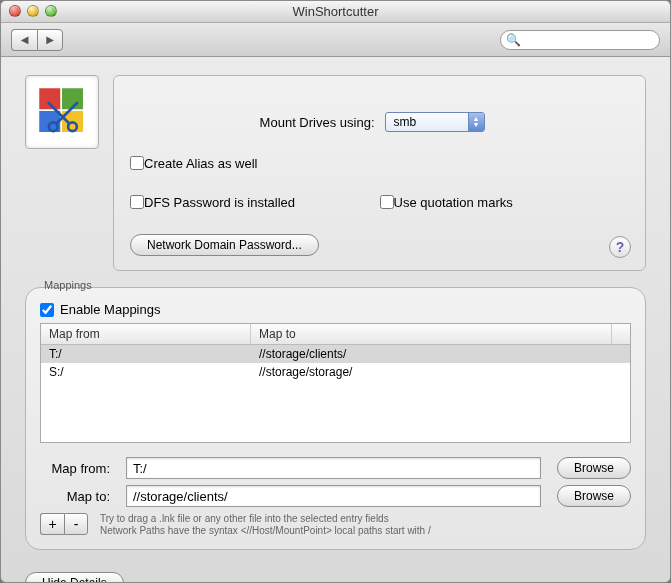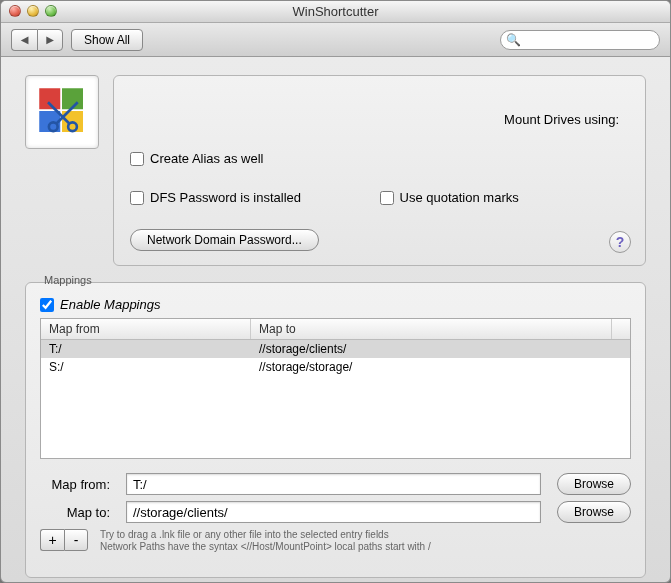--- a/index.html
+++ b/index.html
@@ -113,21 +113,21 @@
   }
   .popup .arrows {
     position:absolute; right:0; top:0; bottom:0; width:16px;
     background: linear-gradient(#a7c1ef,#5e86d2);
     border-left:1px solid #6a87b8;
     border-radius: 0 2px 2px 0;
     display:flex; flex-direction:column; align-items:center; justify-content:center;
     color:#fff; font-size:7px; line-height:6px;
   }
   .two-col { display:flex; }
-  .two-col > div { flex:1; display:flex; align-items:flex-end; gap:6px;}
+  .two-col > div { flex:1; display:flex; align-items:flex-start; gap:0;}
   .cbwrap { display:flex; align-items:center; gap:6px; font-size:13px;}
   input[type=checkbox]{ width:14px; height:14px; margin:0;}
   .help {
     position:absolute; right:14px; bottom:12px;
     width:22px; height:22px; border-radius:50%;
     border:1px solid #9a9a9a;
     background:linear-gradient(#fdfdfd,#e3e3e3);
     color:#6b5fc0; font-weight:bold;
     font-size:14px; line-height:20px; text-align:center;
   }
@@ -136,35 +136,35 @@
     background: linear-gradient(#ffffff,#dcdcdc);
     border:1px solid #888;
     border-radius:11px;
     padding: 0 16px;
     font-size:12px;
     font-family: inherit;
   }
   
   .groupbox {
     border:1px solid #b5b5b5;
-    border-radius:6px;
-    padding: 14px 14px 24px 14px;
+    border-radius:15px;
+    padding: 14px 14px 12px 14px;
     background: linear-gradient(#f2f2f2,#e6e6e6);
     margin-top:8px;
     position:relative;
   }
   .group-title {
     position:absolute; top:-9px; left:14px;
     font-size:11px; color:#555;
     padding:0 4px;
   }
   .table {
     border:1px solid #aaa;
     background:#fff;
-    height:141px;
+    height:120px;
     margin-top:6px;
     display:flex; flex-direction:column;
     font-size:12px;
   }
   .thead { display:flex; background:linear-gradient(#fdfdfd,#e7e7e7); border-bottom:1px solid #bbb;}
   .th { padding:3px 8px; font-size:12px; color:#333; border-right:1px solid #ccc;}
   .th1{ flex: 0 0 210px;}
   .th2{ flex:1;}
   .th3{ flex:0 0 18px; border-right:none;}
   .tbody { flex:1; overflow:auto; background:#fff;}
@@ -209,21 +209,20 @@
       <div class="tl grn"></div>
     </div>
     <span>WinShortcutter</span>
   </div>
 
   <div class="toolbar">
     <div class="segmented">
       <button>◀</button>
       <button>▶</button>
     </div>
-    <button class="aq-btn">Show All</button>
     <div class="search-wrap">
       <span class="search-icon">🔍</span>
       <input class="search" type="text" placeholder="" style="">
     </div>
   </div>
 
   <div class="content">
     <div class="upper">
       <div class="icon-well">
         <span class="app-icon">
@@ -238,20 +237,26 @@
               <path d="M26 46 L50 22"></path>
               <path d="M40 46 L16 22"></path>
             </g>
           </svg>
         </span>
       </div>
 
       <div class="panel" style="flex:1;">
         <div class="row first">
           <div class="label-r">Mount Drives using:</div>
+          <div style="flex:1; display:flex;">
+            <div class="popup">
+              <span>smb</span>
+              <span class="arrows">▲<br>▼</span>
+            </div>
+          </div>
         </div>
         <div class="row two-col">
           <div class="cbwrap">
             <input type="checkbox" style="">
             <span>Create Alias as well</span>
           </div>
         </div>
         <div class="row two-col">
           <div class="cbwrap">
             <input type="checkbox" style="">
@@ -269,21 +274,21 @@
       </div>
     </div>
 
     <div style="height:8px;"></div>
 
     <div class="groupbox">
       <span class="group-title">Mappings</span>
 
       <div class="cbwrap" style="font-size:13px;">
         <input type="checkbox" checked="" style="">
-        <span style="font-weight:normal;font-style:italic;">Enable Mappings</span>
+        <span style="font-weight:normal;">Enable Mappings</span>
       </div>
 
       <div class="table">
         <div class="thead">
           <div class="th th1">Map from</div>
           <div class="th th2">Map to</div>
           <div class="th th3"></div>
         </div>
         <div class="tbody">
           <div class="tr sel">

